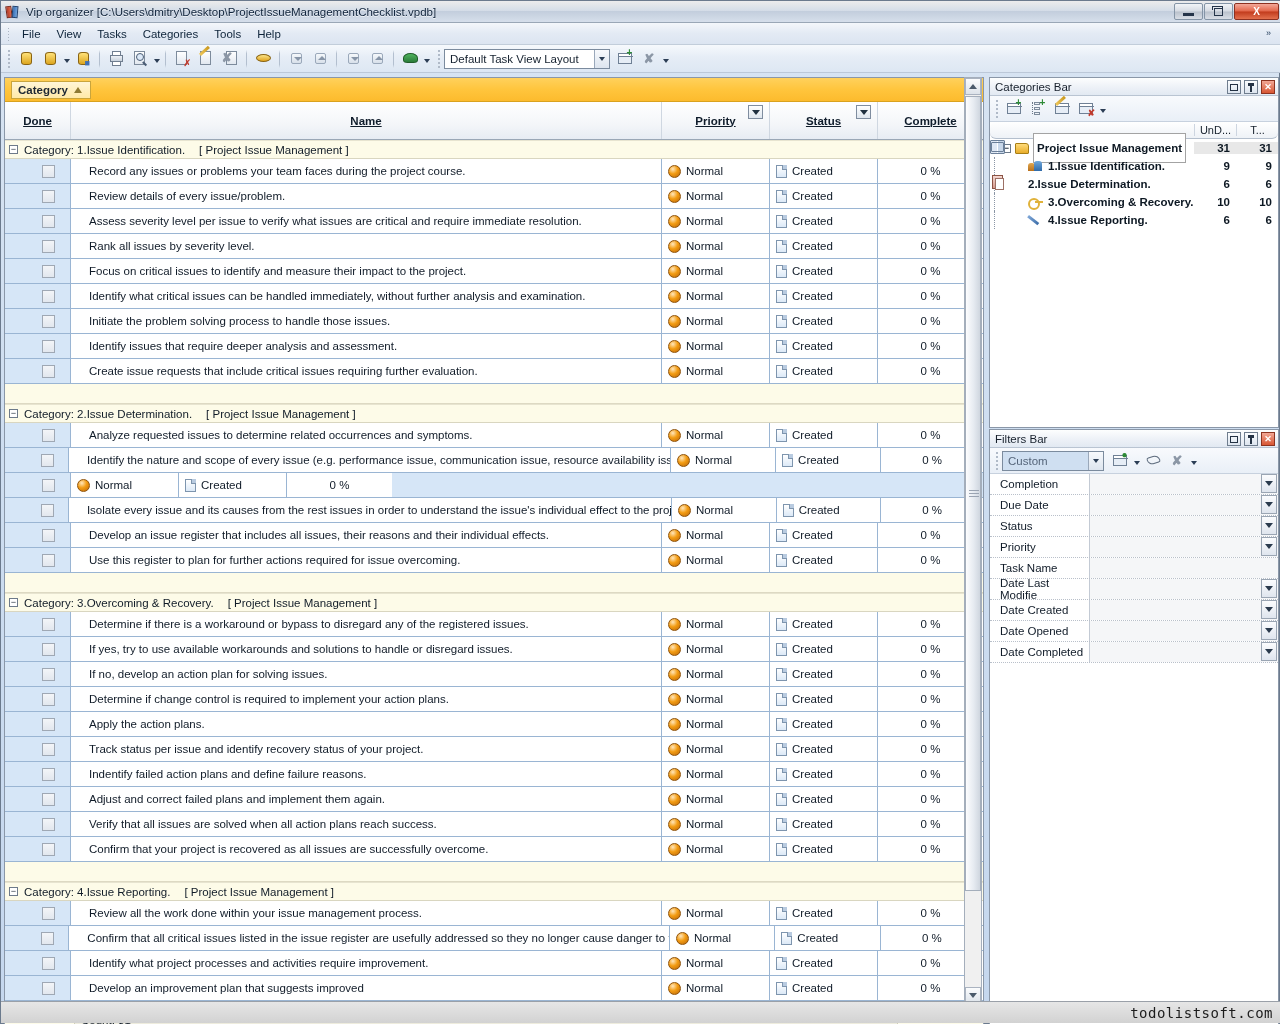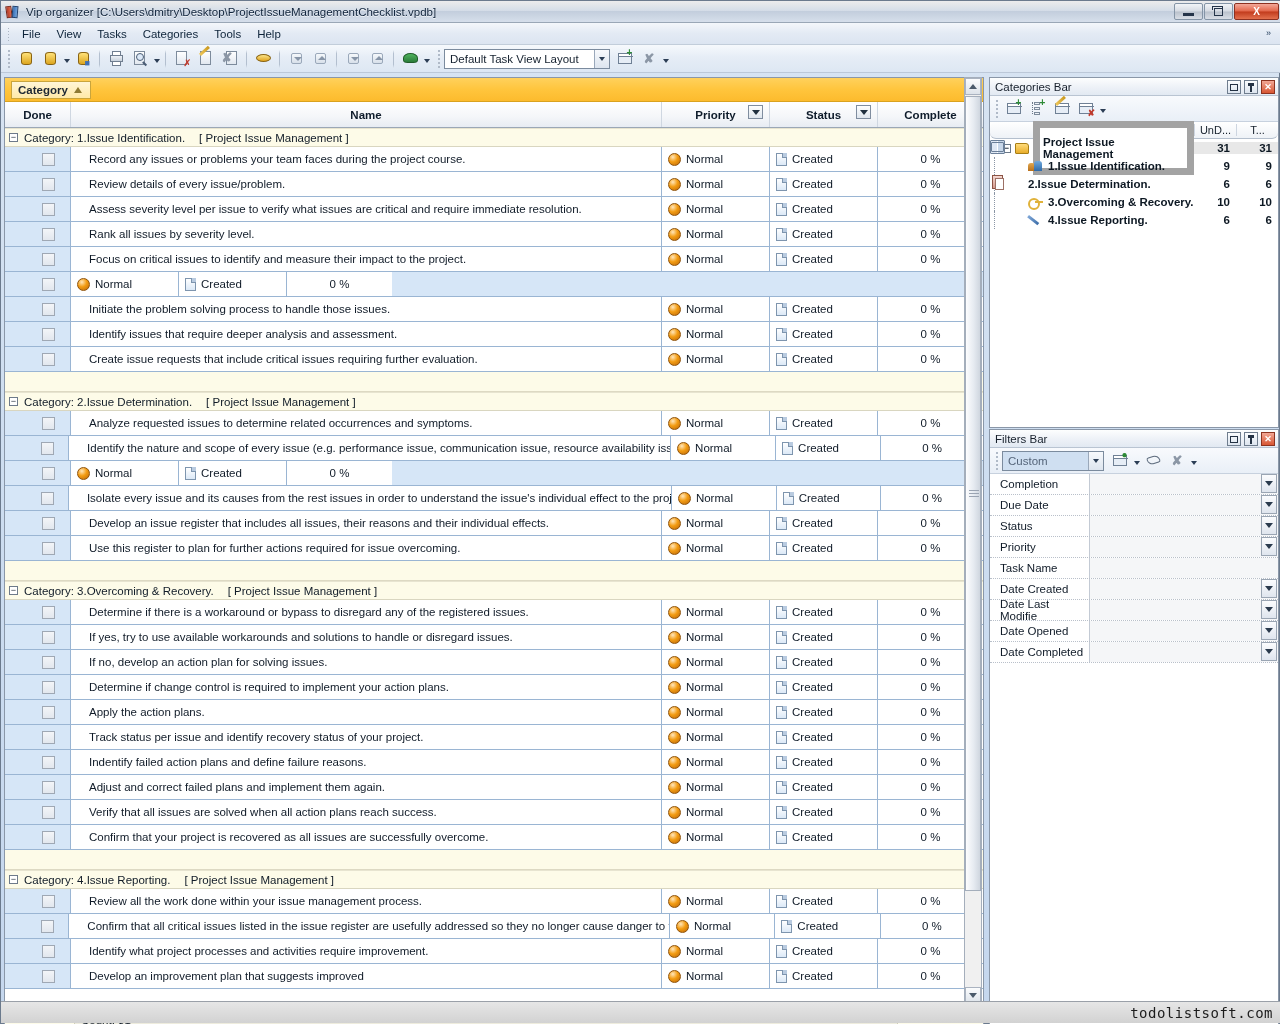--- a/index.html
+++ b/index.html
@@ -175,23 +175,23 @@
   }
   .group-chip {
     background:linear-gradient(to bottom,#fff6d8,#ffe9a8);
     border:1px solid #c9a53c; padding:2px 8px 2px 6px; font-weight:bold;
     font-size:11.5px; color:#1d2733; display:flex; align-items:center; gap:6px;
   }
   .sort-asc { width:0;height:0; border-left:4px solid transparent;
     border-right:4px solid transparent; border-bottom:6px solid #8f7a33; }
 
   #col-header {
-    height:26px; flex:0 0 auto; display:flex; align-items:stretch;
+    height:38px; flex:0 0 auto; display:flex; align-items:stretch;
     background:linear-gradient(to bottom,#ffffff 0%,#f4f6f9 60%,#e7ecf3 100%);
-    border-bottom:1px solid #9aa7b6; font-weight:bold; font-size:11.5px; color:#0f1c2b;
+    border-bottom:1px solid #9aa7b6; font-weight:bold; font-size:11.5px; color:#0f1c2b;text-decoration:underline;
   }
   #col-header .ch {
     display:flex; align-items:center; justify-content:center; position:relative;
     border-right:1px solid #cfd7e1;
   }
   .filter-btn {
     position:absolute; right:6px; top:3px; width:15px; height:14px;
     border:1px solid #7f8d9f; background:linear-gradient(to bottom,#fdfefe,#dfe6ee);
     display:flex; align-items:center; justify-content:center;
   }
@@ -290,21 +290,21 @@
 
   
   #cat-grid-head { height:17px; display:flex; align-items:center; justify-content:flex-end;
     background:linear-gradient(to bottom,#ffffff,#eef2f7); border-bottom:1px solid #b4bfcd;
     font-size:11px; color:#16202c;border-radius:6px; }
   #cat-grid-head .cgh { width:42px; text-align:center; border-left:1px solid #cdd5e0; }
   .tree-row { height:18px; display:flex; align-items:center; font-size:11.5px;
     color:#0d1823; font-weight:bold; position:relative; }
   .tree-row .tcell { width:42px; text-align:right; padding-right:6px; flex:0 0 auto; }
   .tree-row .tname { flex:1 1 auto; display:flex; align-items:center; gap:4px; padding-left:4px;}
-  .tree-row.root .tname-box { border:7px solid #a3a3a3; background:#fff; padding:8px 3px;
+  .tree-row.root .tname-box { border:1px solid #a3a3a3; background:#fff; padding:8px 3px;
      display:flex; align-items:center; gap:5px; }
   .tree-exp { width:9px; height:9px; border:1px solid #6d7a8a; background:#fff;
     display:flex; align-items:center; justify-content:center; font-size:9px; line-height:7px;
     color:#1d2a38; margin-left:8px; flex:0 0 auto;}
   .folder { width:14px; height:11px; background:linear-gradient(to bottom,#ffdb7a,#e8ad2b);
     border:1px solid #a97f15; border-radius:1px 3px 1px 1px; flex:0 0 auto;}
   .ti { width:15px; height:14px; flex:0 0 auto; position:relative; }
   .i-book { position:absolute; inset:1px 0; background:linear-gradient(to right,#dfe8f4 0 45%,#ffffff 45% 55%,#c9d8ea 55% 100%);
     border:1px solid #6c8099; border-radius:1px;}
   .i-people:before{content:"";position:absolute;left:0;top:4px;width:7px;height:8px;border-radius:3px 3px 0 0;
@@ -629,20 +629,21 @@
                 <span class="status-doc"></span>
                 <span class="txt">Created</span>
               </div>
               <div class="cell complete">0 %</div>
             </div>
             <div class="task-row">
               <div class="cell done"></div>
               <div class="cell chk">
                 <span class="chkbox"></span>
               </div>
+              <div class="cell name">Identify what critical issues can be handled immediately, without further analysis and examination.</div>
               <div class="cell priority">
                 <span class="prio-dot"></span>
                 <span class="txt">Normal</span>
               </div>
               <div class="cell status">
                 <span class="status-doc"></span>
                 <span class="txt">Created</span>
               </div>
               <div class="cell complete">0 %</div>
             </div>
@@ -1241,29 +1242,29 @@
               <span class="fdrop">
                 <i></i>
               </span>
             </div>
           </div>
           <div class="filter-row">
             <div class="fname">Task Name</div>
             <div class="fval"></div>
           </div>
           <div class="filter-row">
-            <div class="fname">Date Created</div>
+            <div class="fname">Date Last Modifie</div>
             <div class="fval">
               <span class="fdrop">
                 <i></i>
               </span>
             </div>
           </div>
           <div class="filter-row">
-            <div class="fname">Date Last Modifie</div>
+            <div class="fname">Date Created</div>
             <div class="fval">
               <span class="fdrop">
                 <i></i>
               </span>
             </div>
           </div>
           <div class="filter-row">
             <div class="fname">Date Opened</div>
             <div class="fval">
               <span class="fdrop">

